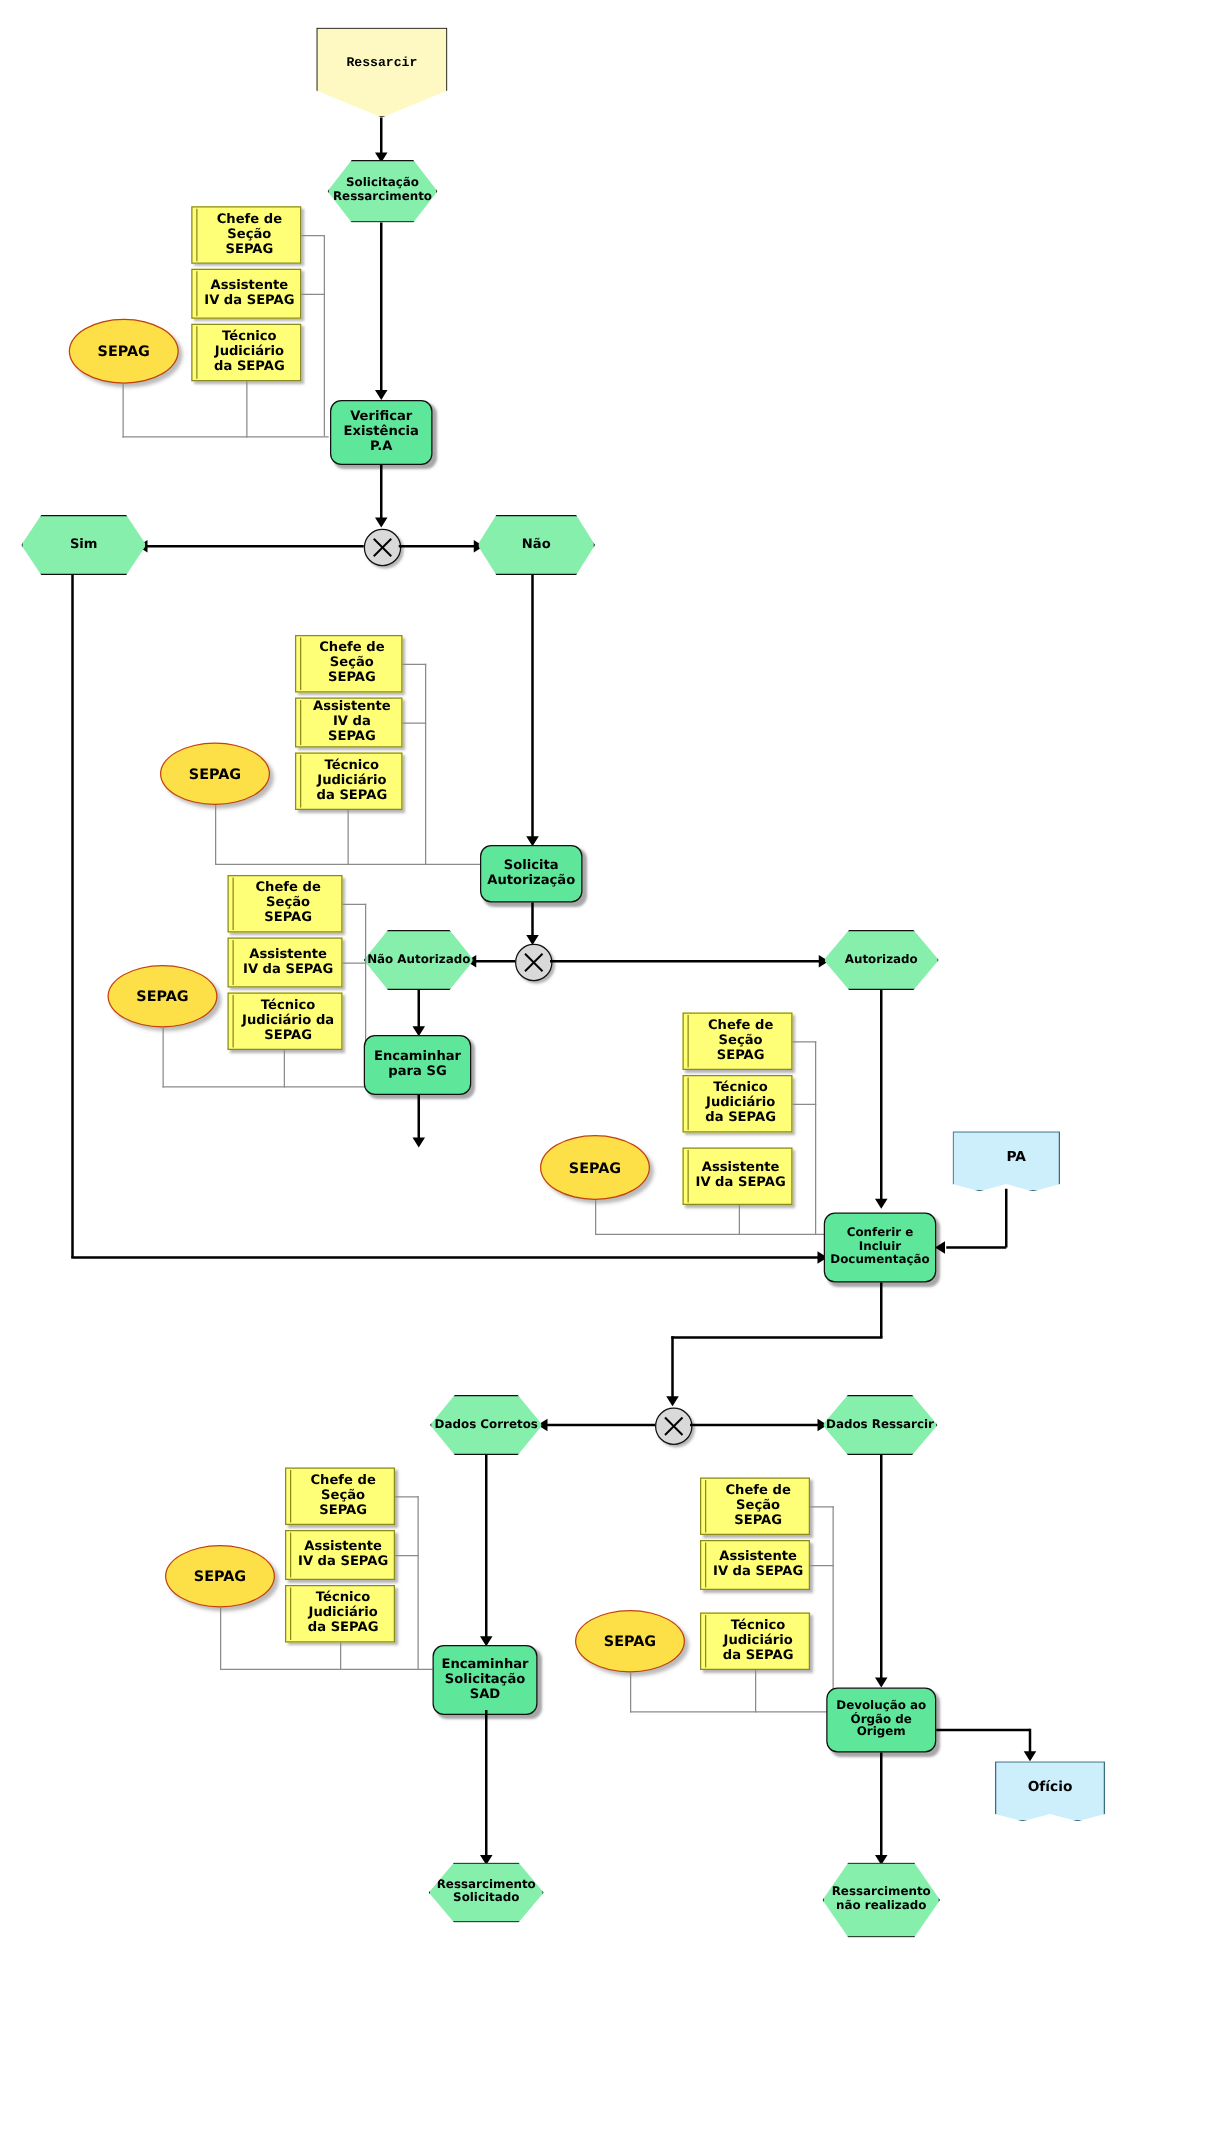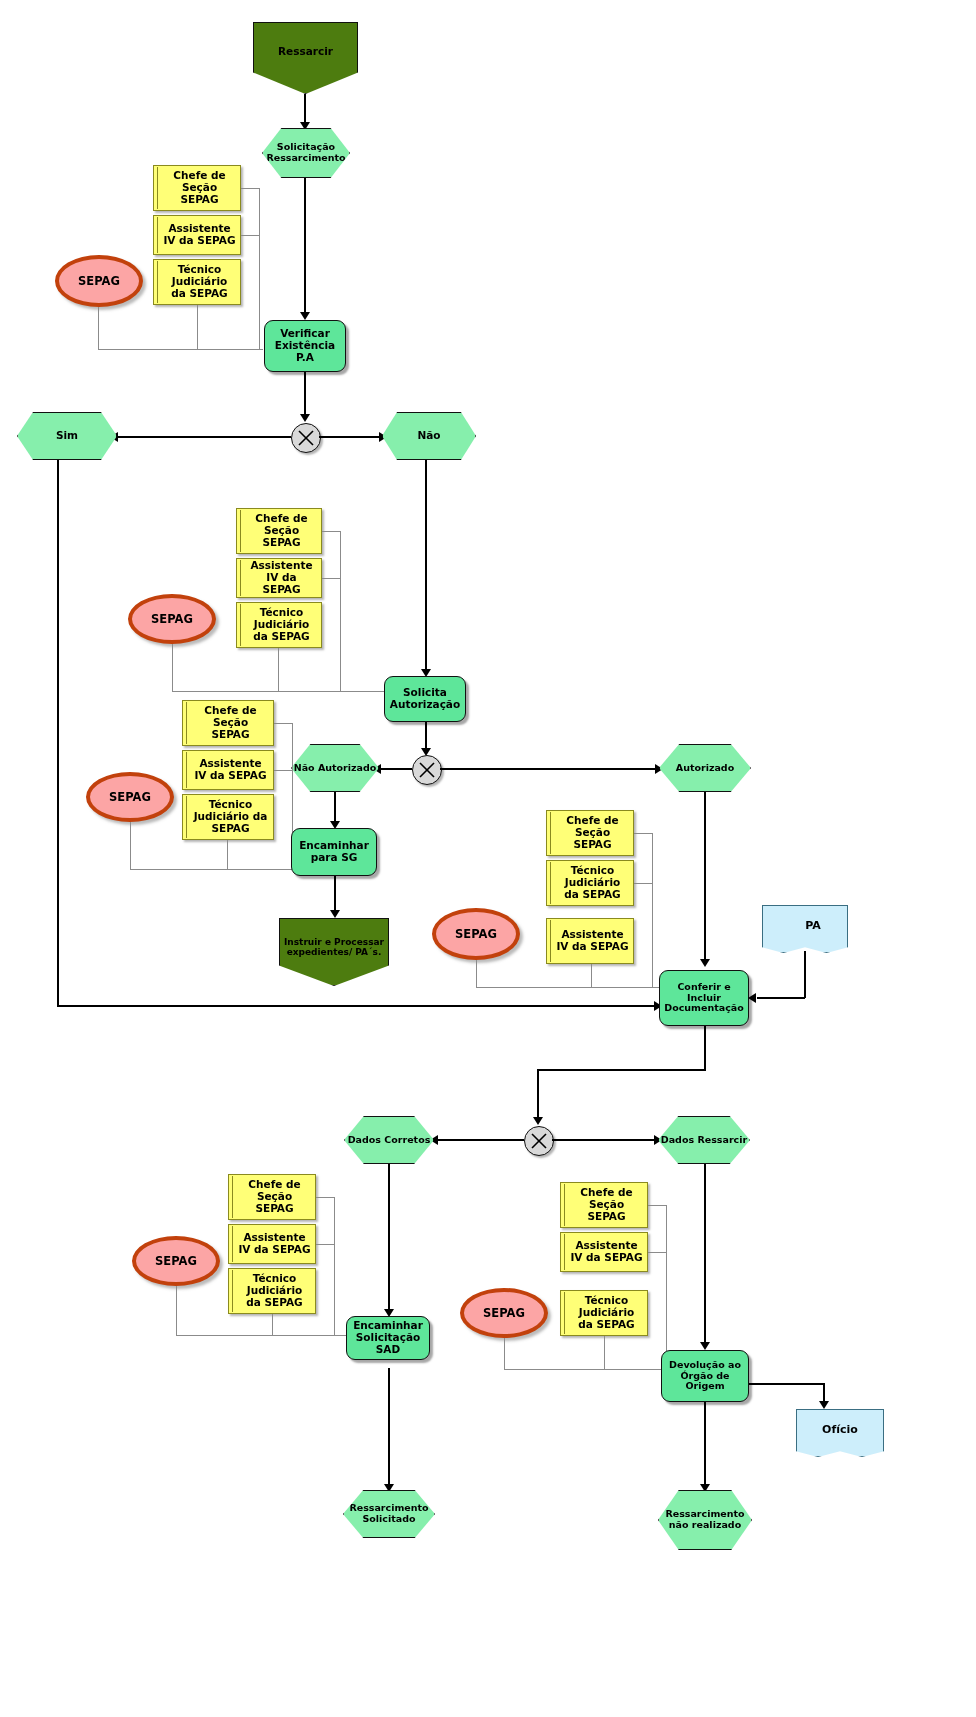--- a/index.html
+++ b/index.html
@@ -6,37 +6,37 @@
   body{font-family:"DejaVu Sans","Liberation Sans",sans-serif;}
   #canvas{position:relative;width:976px;height:1717px;background:#fff;overflow:hidden;}
   .node{position:absolute;box-sizing:border-box;display:flex;align-items:center;justify-content:center;text-align:center;font-weight:bold;color:#000;line-height:1.12;}
 
   
   .role{background:#ffff77;border:1px solid #8a8a1f;font-size:10.5px;padding:3px 4px 3px 9px;
         box-shadow:2px 2px 2px rgba(120,120,120,.55);}
   .role:before{content:"";position:absolute;left:3px;top:1px;bottom:1px;width:1px;background:#8a8a1f;}
 
   
-  .pool{background:#fca5a5;border:4px solid #c2410c;border-radius:50%;font-size:11.5px;
+  .pool{background:#fde047;border:1px solid #c2410c;border-radius:50%;font-size:11.5px;
         box-shadow:3px 3px 3px rgba(120,120,120,.5);}
 
   
   .task{background:#5ee69a;border:1.4px solid #111;border-radius:9px;font-size:10.5px;
         box-shadow:3px 3px 2px rgba(130,130,130,.7);}
 
   
   .hex{background:#86efac;border:1.3px solid #111;font-size:10.5px;
        clip-path:polygon(22% 0%,78% 0%,100% 50%,78% 100%,22% 100%,0% 50%);
        filter:drop-shadow(2.5px 2.5px 1.5px rgba(130,130,130,.65));}
   .hex.flat{clip-path:polygon(16% 0%,84% 0%,100% 50%,84% 100%,16% 100%,0% 50%);}
 
   
-  .pent{background:#4d7c0f;border:1.3px solid #111;font-size:10.5px;
+  .pent{background:#fef9c3;border:1.3px solid #111;font-size:10.5px;
         clip-path:polygon(0% 0%,100% 0%,100% 70%,50% 100%,0% 70%);
-        filter:drop-shadow(3px 3px 2px rgba(130,130,130,.7));}
+        filter:drop-shadow(3px 3px 2px rgba(130,130,130,.7));font-family:Liberation Mono, monospace;}
 
   
   .doc{background:#cdeefb;border:1px solid #3a6e82;font-size:11px;
        clip-path:polygon(0% 0%,100% 0%,100% 88%,75% 100%,50% 88%,25% 100%,0% 88%);
        filter:drop-shadow(3px 3px 2px rgba(130,130,130,.6));}
 
   
   .gw{position:absolute;width:28px;height:28px;border-radius:50%;background:#d9d9d9;border:1.4px solid #111;
       box-shadow:2px 2px 2px rgba(130,130,130,.6);}
   .gw svg{position:absolute;left:0;top:0;}
@@ -187,23 +187,20 @@
   <div class="gl glh" style="left:274px;top:723px;width:19px;"></div>
   <div class="gl glv" style="left:292px;top:723px;height:147px;"></div>
   <div class="gl glh" style="left:274px;top:770px;width:19px;"></div>
 
   <div class="node task" style="left:291px;top:828px;width:86px;height:48px;">
     <span>Encaminhar para SG</span>
   </div>
   <div class="ln lnv" style="left:334px;top:876px;height:40px;"></div>
   <div class="arw arw-d" style="left:330px;top:910px;"></div>
 
-  <div class="node pent" style="left:279px;top:918px;width:110px;height:68px;">
-    <span style="font-size:9px;margin-bottom:10px;">Instruir e Processar expedientes/ PA´s.</span>
-  </div>
 
   <div class="node pool" style="left:432px;top:908px;width:88px;height:52px;">
     <span>SEPAG</span>
   </div>
   <div class="node role" style="left:546px;top:810px;width:88px;height:46px;">
     <span>Chefe de Seção SEPAG</span>
   </div>
   <div class="node role" style="left:546px;top:860px;width:88px;height:46px;">
     <span>Técnico Judiciário da SEPAG</span>
   </div>
@@ -271,21 +268,21 @@
   <div class="node role" style="left:228px;top:1268px;width:88px;height:46px;">
     <span>Técnico Judiciário da SEPAG</span>
   </div>
   <div class="gl glv" style="left:176px;top:1286px;height:50px;"></div>
   <div class="gl glh" style="left:176px;top:1335px;width:170px;"></div>
   <div class="gl glv" style="left:272px;top:1314px;height:22px;"></div>
   <div class="gl glh" style="left:316px;top:1197px;width:19px;"></div>
   <div class="gl glv" style="left:334px;top:1197px;height:139px;"></div>
   <div class="gl glh" style="left:316px;top:1244px;width:19px;"></div>
 
-  <div class="node task" style="left:346px;top:1316px;width:84px;height:44px;">
+  <div class="node task" style="left:346px;top:1316px;width:84px;height:56px;">
     <span>Encaminhar Solicitação SAD</span>
   </div>
   <div class="ln lnv" style="left:388px;top:1368px;height:122px;"></div>
   <div class="arw arw-d" style="left:384px;top:1484px;"></div>
 
   <div class="node pool" style="left:460px;top:1288px;width:88px;height:50px;">
     <span>SEPAG</span>
   </div>
   <div class="node role" style="left:560px;top:1182px;width:88px;height:46px;">
     <span>Chefe de Seção SEPAG</span>

